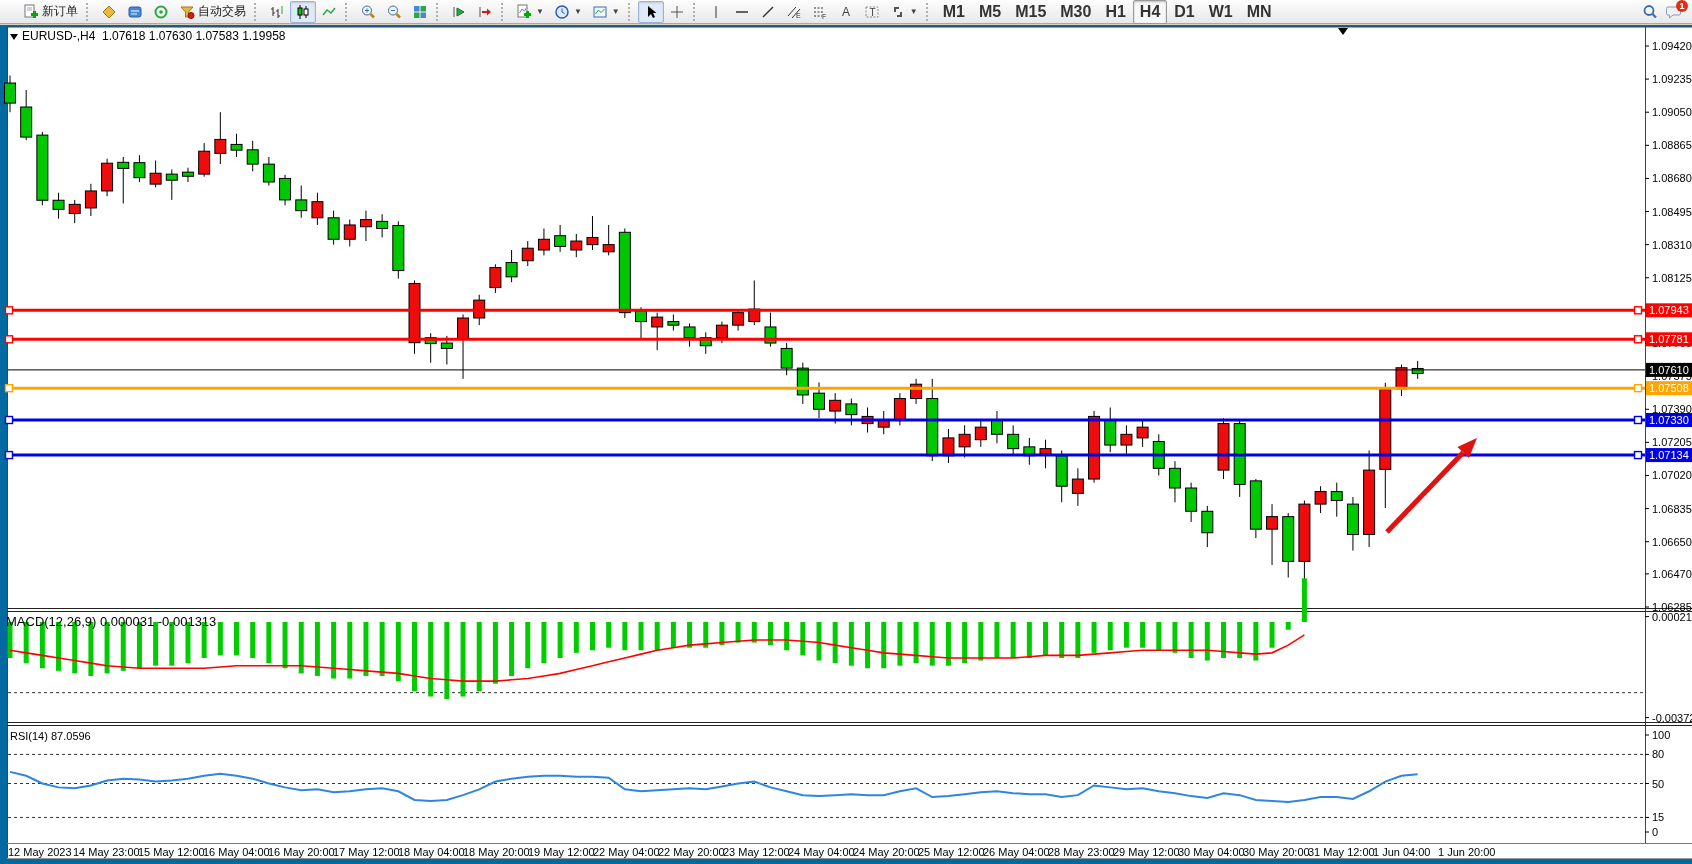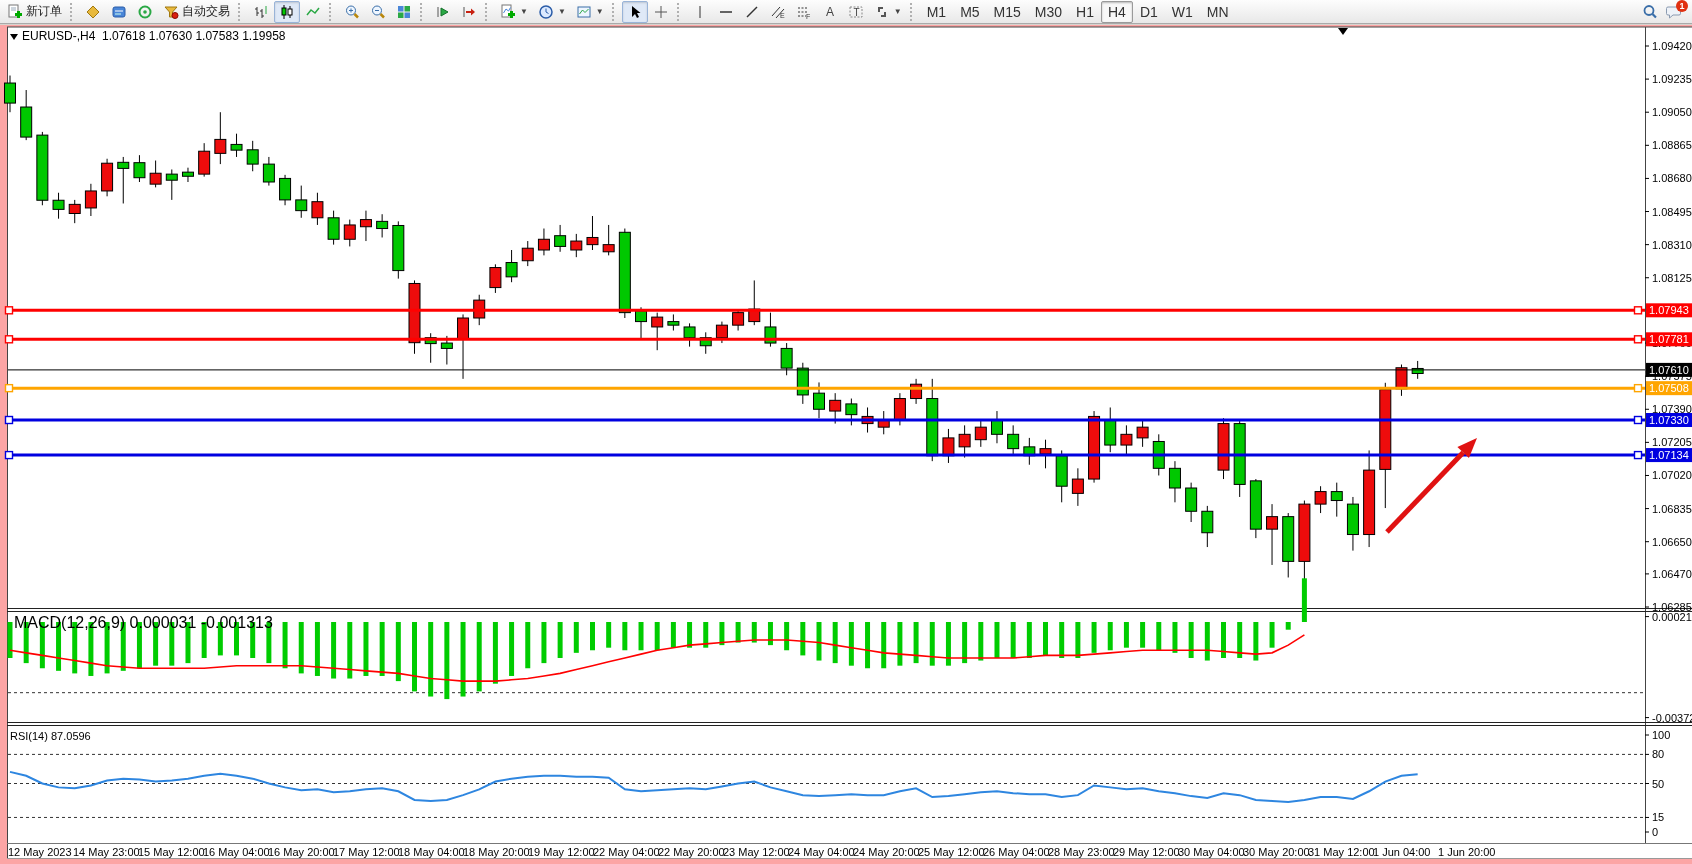--- a/index.html
+++ b/index.html
@@ -1,36 +1,36 @@
 <!DOCTYPE html>
 <html><head>
 <meta charset="utf-8">
 <style>
   html,body{margin:0;padding:0;width:1692px;height:864px;overflow:hidden;
     background:#d6d3ce;font-family:"Liberation Sans",sans-serif;}
   
   #toolbar{position:absolute;top:0;left:0;width:1692px;height:24px;
     background:linear-gradient(#fdfdfd,#e8e8e8);border-bottom:1px solid #a9a9a9;
-    display:flex;align-items:center;padding-left:2px;box-sizing:border-box;font-size:12px;color:#222;}
+    display:flex;align-items:center;padding-left:18px;box-sizing:border-box;font-size:12px;color:#222;}
   .tb{height:20px;display:flex;align-items:center;gap:3px;padding:0 4px;border:1px solid transparent;border-radius:2px;cursor:default;}
   .tb.pressed{background:#dfe9f7;border-color:#99b4d8;box-shadow:inset 0 1px 2px rgba(0,0,0,.15);}
   .grip{width:5px;height:18px;margin:0 3px;border-left:2px dotted #b0b0b0;}
   .ic{width:16px;height:16px;display:inline-block;position:relative;}
   .caret{font-size:8px;color:#444;margin-left:1px;}
-  .tf{font-size:14px;font-weight:normal;color:#333;padding:2px 6px;border:1px solid transparent;border-radius:2px;}
+  .tf{font-size:16px;font-weight:bold;color:#333;padding:2px 6px;border:1px solid transparent;border-radius:2px;}
   .tf.active{background:#f8f8f8;border-color:#9a9a9a;box-shadow:inset 0 1px 2px rgba(0,0,0,.25);}
   #right-icons{margin-left:auto;display:flex;align-items:center;gap:8px;padding-right:10px;}
   #chat-badge{position:absolute;top:-4px;right:-6px;width:12px;height:12px;border-radius:50%;
     background:#e03010;color:#fff;font-size:9px;font-weight:bold;text-align:center;line-height:12px;}
   
-  #chart-window{position:absolute;top:25px;left:0;width:1692px;height:839px;background:#fca5a5;}
+  #chart-window{position:absolute;top:25px;left:0;width:1692px;height:839px;background:#0369a1;}
   #chart-window svg{position:absolute;top:0;left:0;}
   .overlay{position:absolute;font-size:12px;color:#000;white-space:nowrap;z-index:5;}
   #chart-title{top:4px;left:10px;}
-  #macd-label{top:589px;left:14px;font-size:16px;}
+  #macd-label{top:589px;left:6px;font-size:13px;}
   #rsi-label{top:705px;left:10px;font-size:11px;}
   .tri-down{display:inline-block;width:0;height:0;border-left:4px solid transparent;
     border-right:4px solid transparent;border-top:6px solid #000;margin-right:4px;vertical-align:middle;}
   #shift-marker{position:absolute;top:3px;left:1338px;width:0;height:0;z-index:4;
     border-left:5px solid transparent;border-right:5px solid transparent;border-top:7px solid #000;}
 </style>
 </head>
 <body>
 
 <div id="toolbar">

